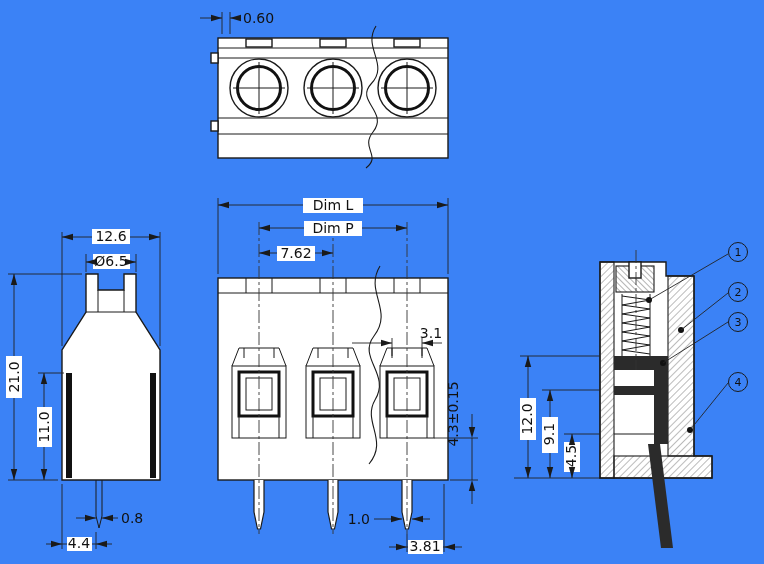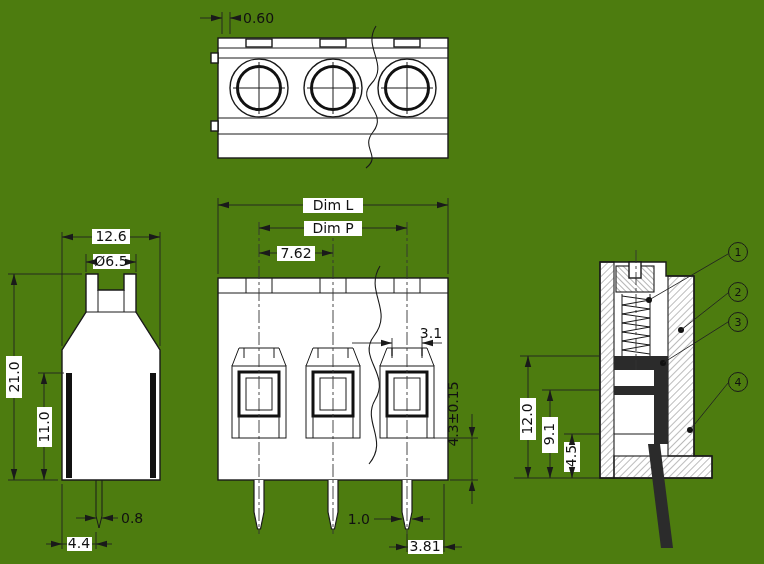--- a/index.html
+++ b/index.html
@@ -1,16 +1,16 @@
 <!DOCTYPE html>
 <html><head>
 <meta charset="utf-8">
 <style>
   html,body { margin:0; padding:0; background:#ffffff; }
-  .canvas { position:relative; width:764px; height:564px; background:#4d7c0f; overflow:hidden; }
+  .canvas { position:relative; width:764px; height:564px; background:#3b82f6; overflow:hidden; }
   svg { position:absolute; left:0; top:0; }
   
   .s-ol    { stroke:#1a1a1a; stroke-width:1.4; fill:none; }
   .s-fill  { stroke:#1a1a1a; stroke-width:1.4; fill:#ffffff; }
   .s-tl    { stroke:#1a1a1a; stroke-width:1;   fill:none; }
   .s-bold  { stroke:#111111; stroke-width:3;   fill:none; }
   .s-dim   { stroke:#222222; stroke-width:0.9; fill:none; }
   .s-cl    { stroke:#333333; stroke-width:0.9; fill:none; stroke-dasharray:13 3 3 3; }
   .s-break { stroke:#1a1a1a; stroke-width:1.1; fill:none; }
   .hrect   { stroke:#1a1a1a; stroke-width:1.1; }

